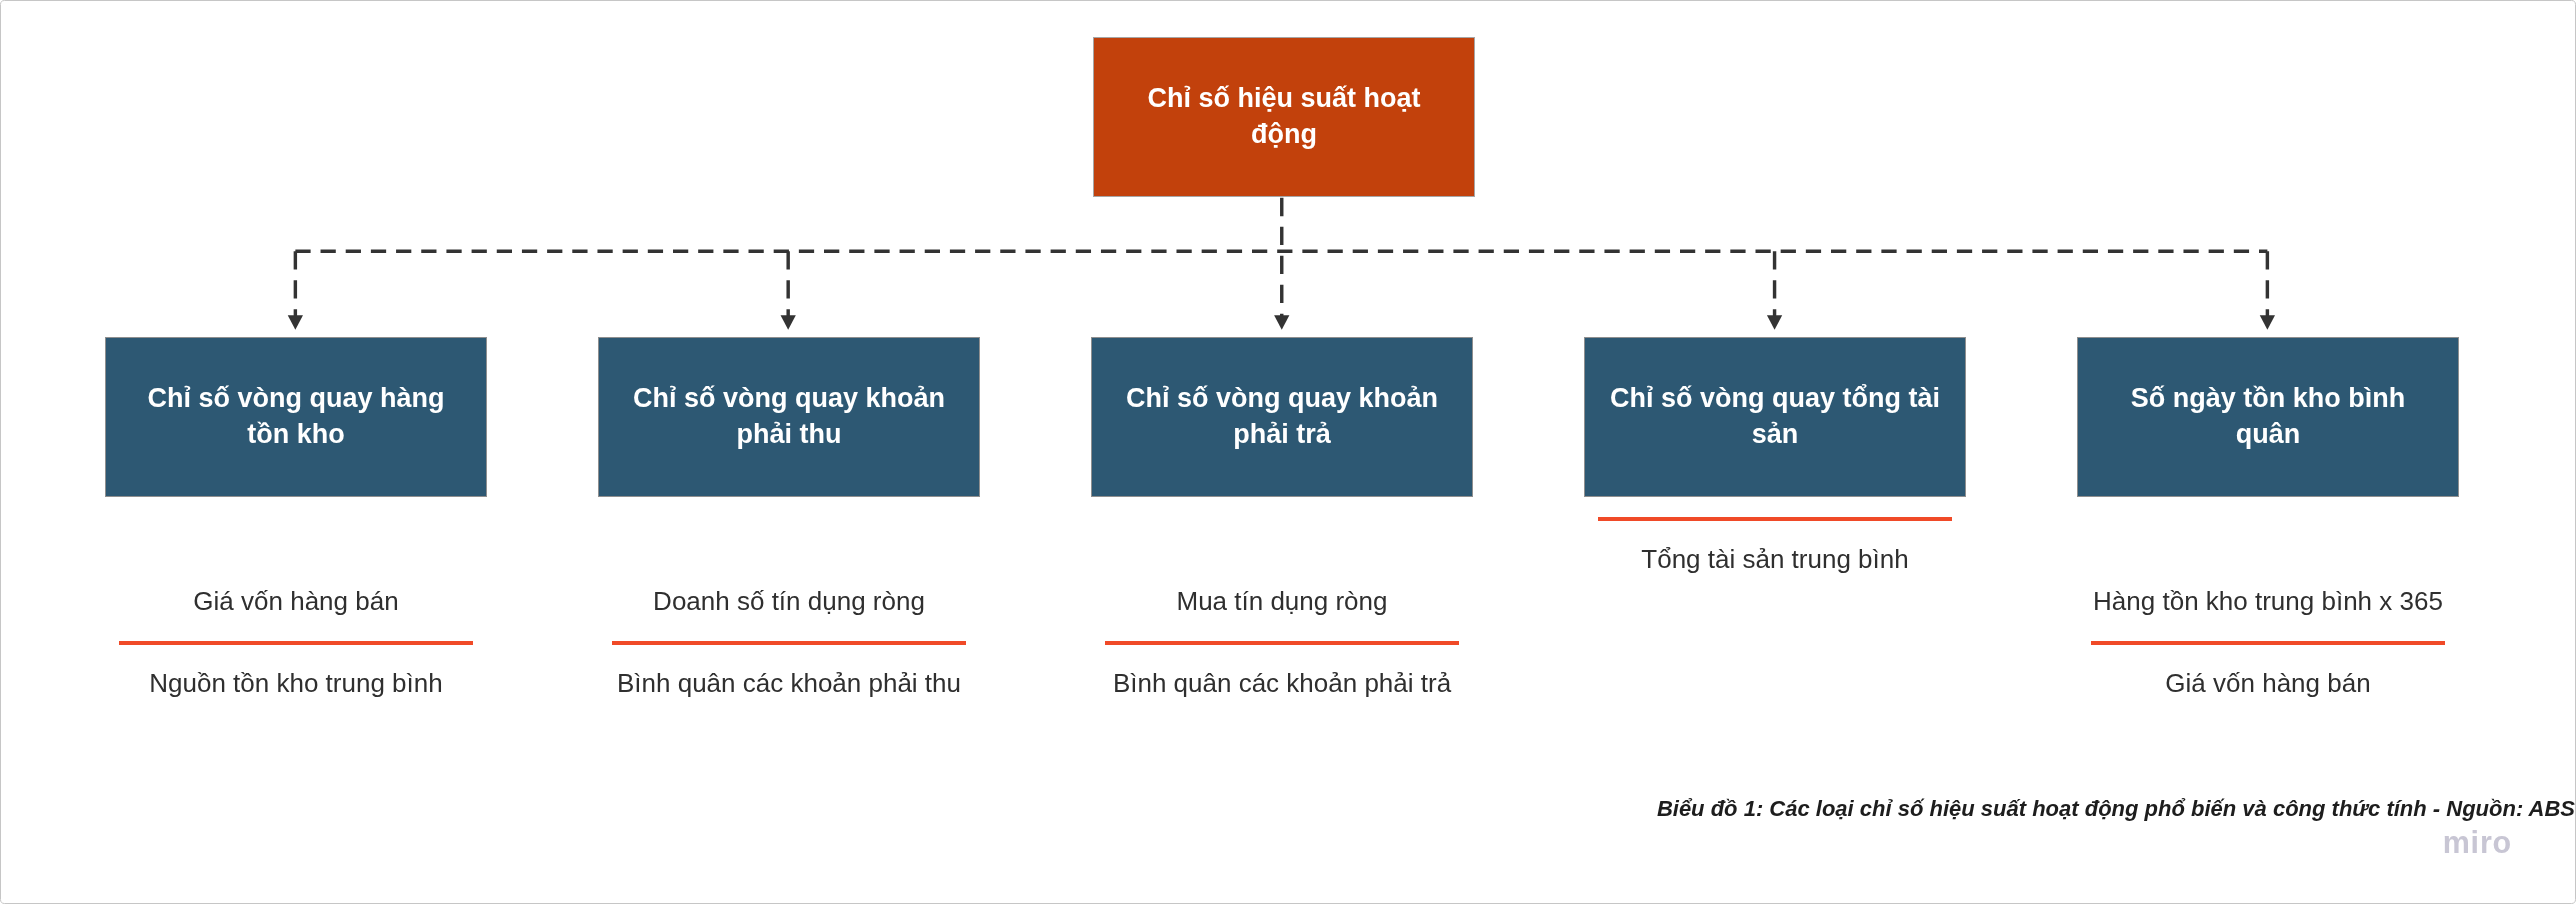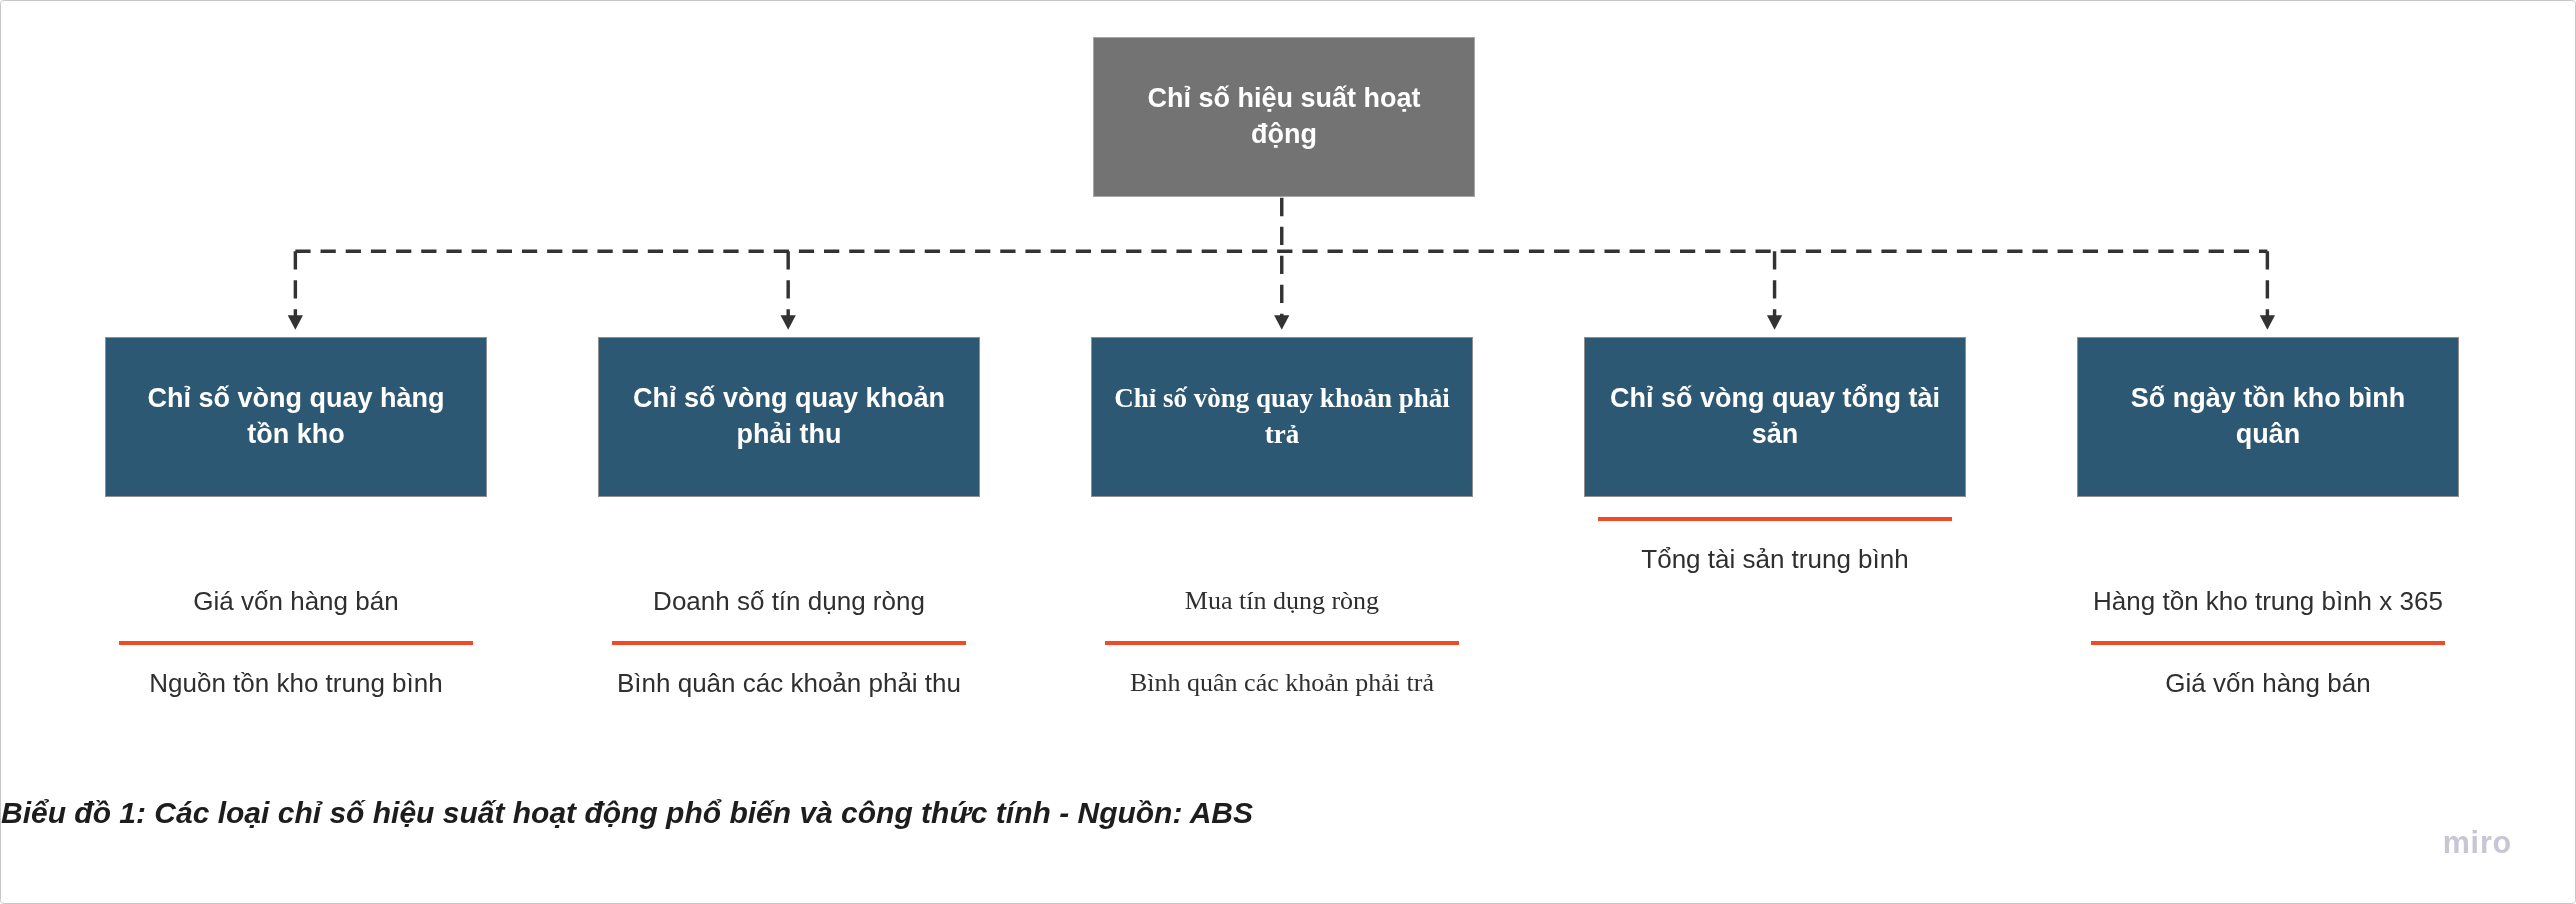--- a/index.html
+++ b/index.html
@@ -13,21 +13,21 @@
     box-sizing: border-box;
     overflow: hidden;
     font-family: "Liberation Sans", "DejaVu Sans", sans-serif;
   }
 
   
   .root-node {
     position: absolute;
     left: 1092px; top: 36px;
     width: 382px; height: 160px;
-    background: #737373;
+    background: #c2410c;
     border: 1.5px solid #a6a6a6;
     box-sizing: border-box;
     display: flex; align-items: center; justify-content: center;
     text-align: center;
     color: #ffffff;
     font-weight: bold;
     font-size: 27px;
     line-height: 1.32;
     padding: 0 17px;
   }
@@ -83,30 +83,30 @@
   .formula .den {
     padding: 18.3px 15.3px 0 15.3px;
     text-align: center;
     font-size: 26px;
     line-height: 40px;
     color: #2f2f2f;
   }
 
   .b1 { left: 104px; }
   .b2 { left: 597px; }
-  .b3 { left: 1090px; font-family: Liberation Serif, serif; }
+  .b3 { left: 1090px; }
   .b4 { left: 1583px; }
   .b5 { left: 2076px; }
 
   .caption {
     position: absolute;
     left: 0; right: 0;
     top: 795px;
-    text-align: left;
-    font-size: 30px;
+    text-align: right;
+    font-size: 22px;
     font-weight: bold;
     font-style: italic;
     color: #1d1d1d;
   }
 
   .watermark {
     position: absolute;
     right: 63px;
     top: 824px;
     font-size: 30.5px;

